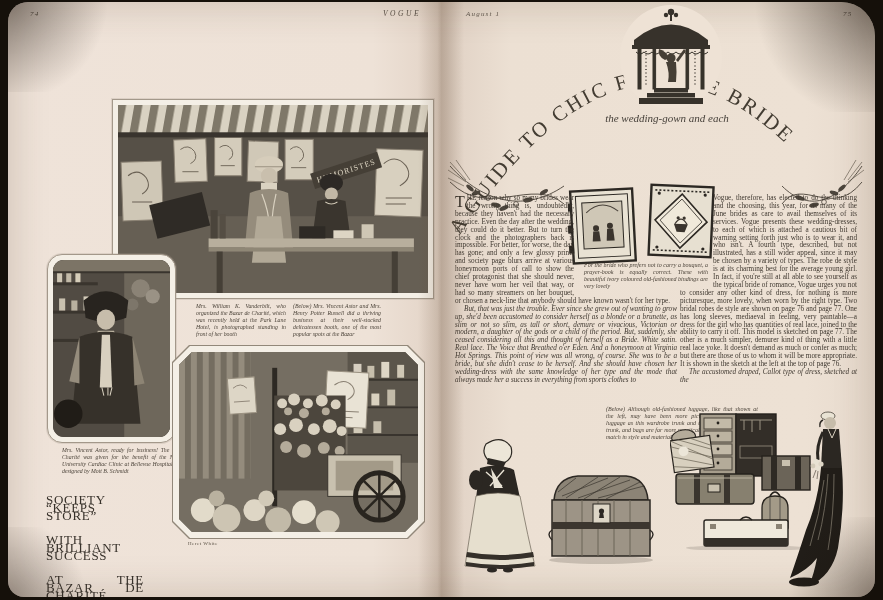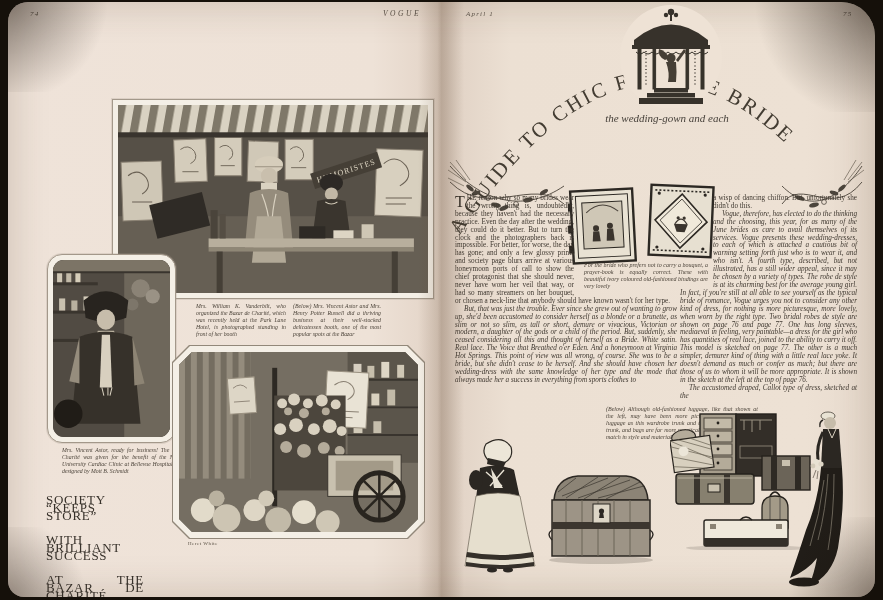--- a/index.html
+++ b/index.html
@@ -249,21 +249,21 @@
                     <circle cx="88" cy="148" r="8" fill="#d2cab8"></circle>
                 </g>
               </svg>
             </div>
           </div>
         </div>
         <div class="abs credit" style="left:188px;top:541px;">Heret White</div>
       </div>
 
       <div>
-        <div class="abs folio" style="left:466px;top:10px;">April 1</div>
+        <div class="abs folio" style="left:466px;top:10px;">August 1</div>
         <div class="abs folio" style="left:843px;top:10px;">75</div>
 
         <svg class="abs" style="left:448px;top:28px;" width="424" height="222" viewBox="0 0 424 222">
           <path id="arcp" d="M6 216 Q212 -104 418 216" fill="none"></path>
           <text font-size="21" letter-spacing="2.5" fill="#433c32">
             <textPath href="#arcp" startOffset="10">A GUIDE TO CHIC FOR THE BRIDE</textPath>
           </text>
         </svg>
 
         <svg class="abs" style="left:620px;top:5px;" width="102" height="103" viewBox="0 0 102 103">
@@ -360,21 +360,20 @@
         </svg>
         <div class="abs cap2" style="left:584px;top:262px;width:124px;">For the bride who prefers not to carry a bouquet, a prayer-book is equally correct. These with beautiful ivory coloured old-fashioned bindings are very lovely</div>
 
         <div class="abs bodycol" style="left:455px;top:195px;width:222px;">
           <div class="sp-r"></div>
           <p><span class="dropcap">T</span><span>HE reason why so many brides wear the wrong thing is, undoubtedly, because they haven't had the necessary practice. Even the day after the wedding, they could do it better. But to turn the clock and the photographers back is impossible. For better, for worse, the day has gone; and only a few glossy prints and society page blurs arrive at various honeymoon ports of call to show the chief protagonist that she should never, never have worn her veil that way, or had so many streamers on her bouquet, or chosen a neck-line that anybody should have known wasn't for her type.</span></p>
           <p>But, that was just the trouble. Ever since she grew out of wanting to grow up, she'd been accustomed to consider herself as a blonde or a brunette, as slim or not so slim, as tall or short, demure or vivacious, Victorian or modern, a daughter of the gods or a child of the period. But, suddenly, she ceased considering all this and thought of herself as a Bride. White satin. Real lace. The Voice that Breathed o'er Eden. And a honeymoon at Virginia Hot Springs. This point of view was all wrong, of course. She was to be a bride, but she didn't cease to be herself. And she should have chosen her wedding-dress with the same knowledge of her type and the mode that always made her a success in everything from sports clothes to</p>
         </div>
         <div class="abs bodycol" style="left:680px;top:195px;width:177px;">
           <div class="sp-l"></div>
-          <p>a wisp of dancing chiffon. But, unfortunately she didn't do this.</p>
           <p>Vogue, therefore, has elected to do the thinking and the choosing, this year, for as many of the June brides as care to avail themselves of its services. Vogue presents these wedding-dresses, to each of which is attached a cautious bit of warning setting forth just who is to wear it, and who isn't. A fourth type, described, but not illustrated, has a still wider appeal, since it may be chosen by a variety of types. The robe de style is at its charming best for the average young girl. In fact, if you're still at all able to see yourself as the typical bride of romance, Vogue urges you not to consider any other kind of dress, for nothing is more picturesque, more lovely, when worn by the right type. Two bridal robes de style are shown on page 76 and page 77. One has long sleeves, mediaeval in feeling, very paintable—a dress for the girl who has quantities of real lace, joined to the ability to carry it off. This model is sketched on page 77. The other is a much simpler, demurer kind of thing with a little real lace yoke. It doesn't demand as much or confer as much; but there are those of us to whom it will be more appropriate. It is shown in the sketch at the left at the top of page 76.</p>
           <p>The accustomed draped, Callot type of dress, sketched at the</p>
         </div>
 
         <div class="abs cap2" style="left:606px;top:406px;width:152px;">(Below) Although old-fashioned luggage, like that shown at the left, may have been more picturesque, such modern luggage as this wardrobe trunk and the Witten trunks, cabin trunk, and bags are far more practical. To be smart, they must match in style and materials; from Wanamaker</div>
 
         <svg class="abs" style="left:458px;top:434px;" width="200" height="146" viewBox="0 0 200 146">
           <g>
             <path d="M28 10 Q44 0 53 13 Q56 24 46 29 L30 26 Q23 18 28 10 Z" fill="#ece6d8" stroke="#2e2a24" stroke-width="1.2"></path>
             <path d="M30 24 L48 28 L45 34 L29 30 Z" fill="#2c2823"></path>

